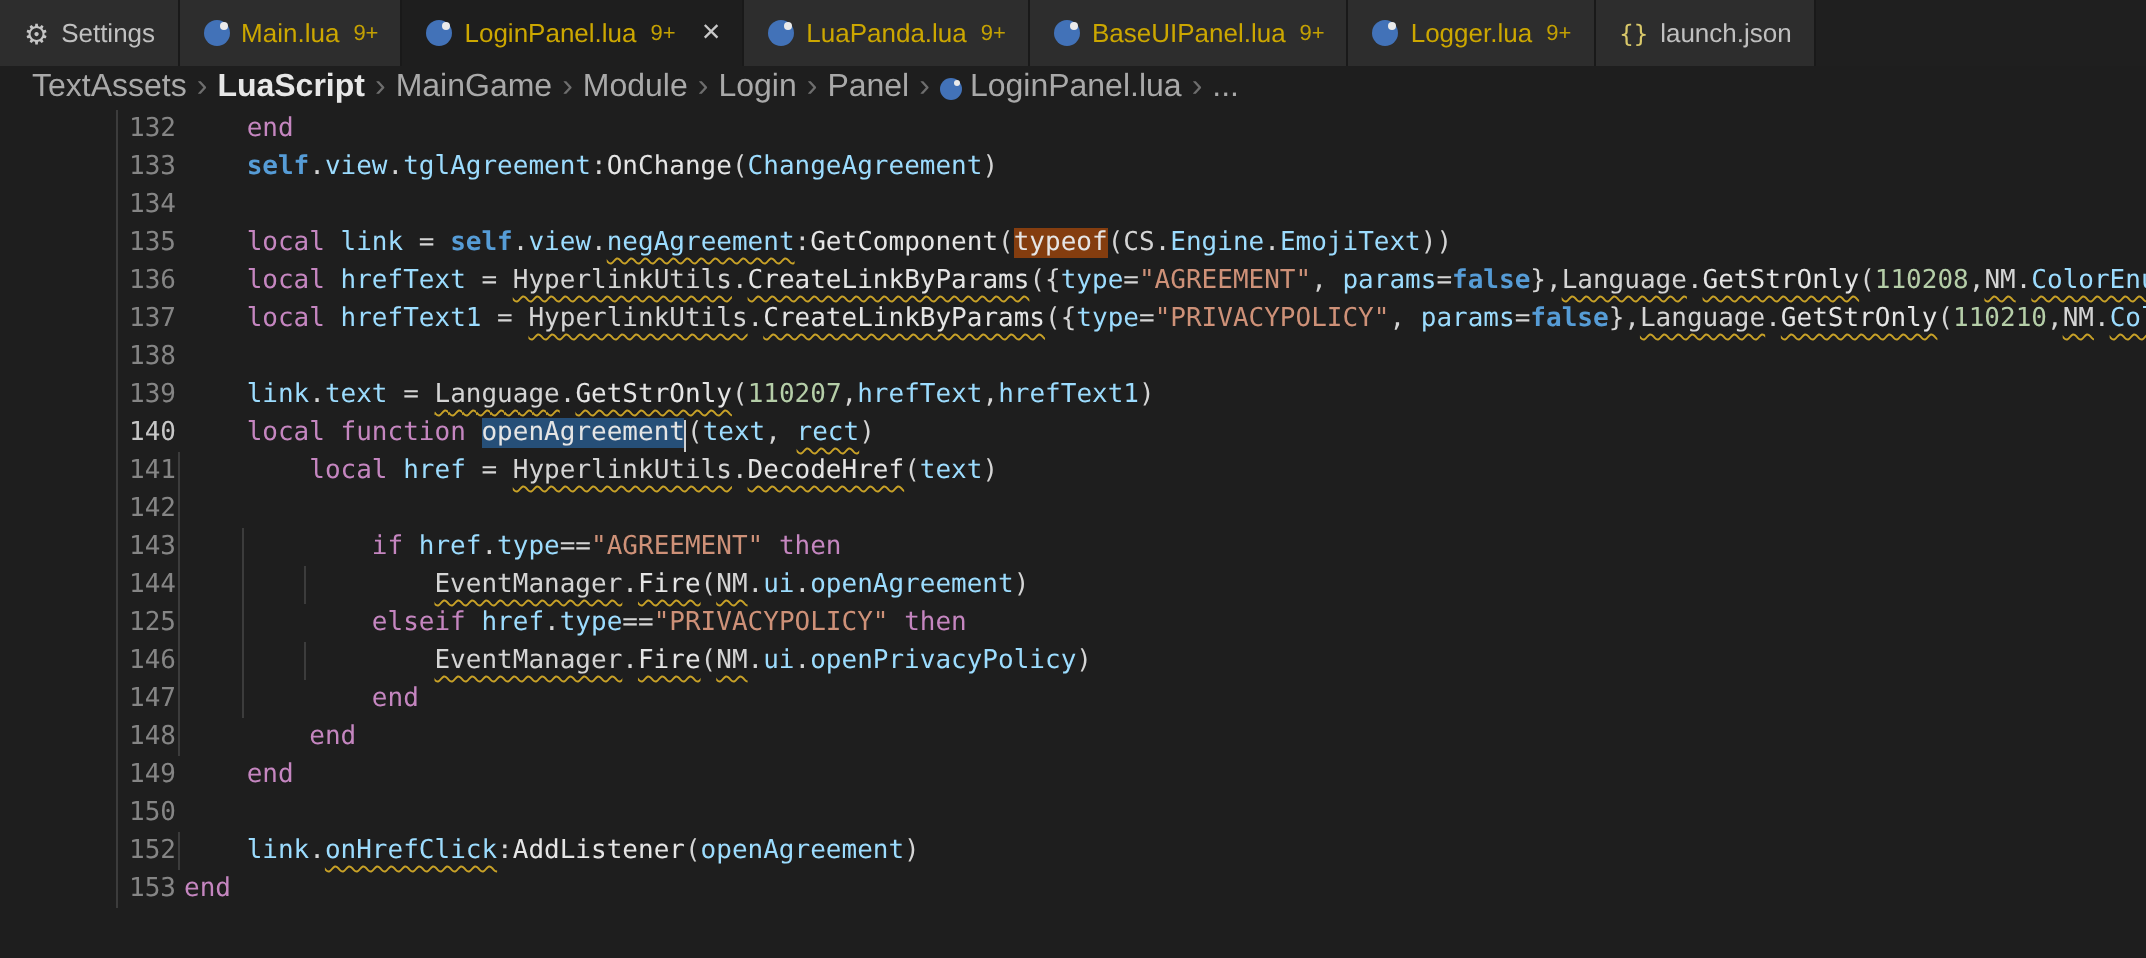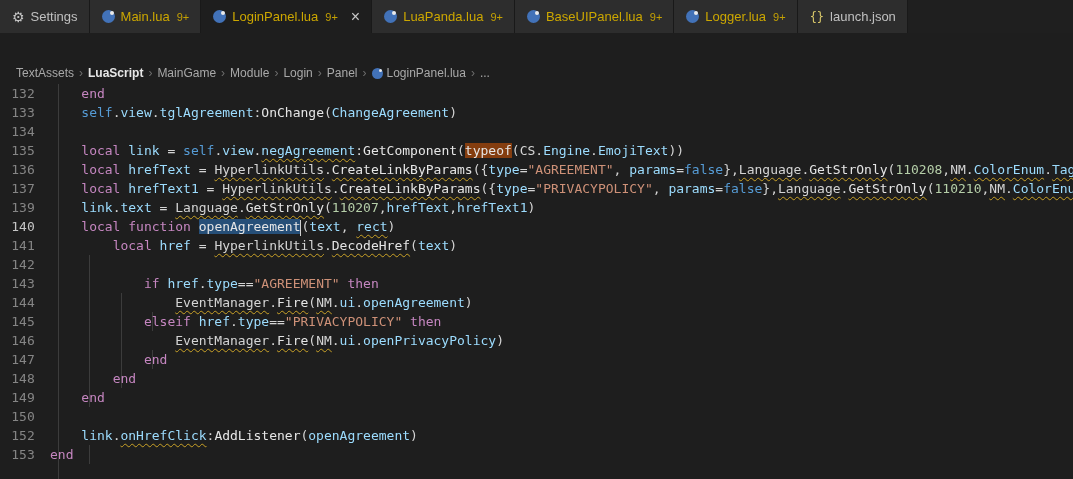--- a/index.html
+++ b/index.html
@@ -19,42 +19,42 @@
 
   .gear-icon { color:#c5c5c5; font-size:14px; line-height:1; }
   .braces-icon { color:#d9c86a; font-size:12px; font-family:"DejaVu Sans Mono",monospace; }
   .lua-icon { width:13px; height:13px; border-radius:50%; background:#4272b8;
               position:relative; display:inline-block; flex:none; }
   .lua-icon::after { content:""; position:absolute; right:1px; top:1px;
                      width:4px; height:4px; border-radius:50%; background:#eaeaea; }
 
   
   .breadcrumbs { display:flex; align-items:center; height:22px; padding-left:16px;
-                 font-size:12px; color:#a9a9a9; background:#1e1e1e; white-space:nowrap;margin-top:29px; }
+                 font-size:16px; color:#a9a9a9; background:#1e1e1e; white-space:nowrap; }
   .crumb { display:flex; align-items:center; gap:4px; cursor:pointer; }
   .crumb.bold { color:#e7e7e7; font-weight:700;text-align:center; }
   .crumb-sep { margin:0 5px; color:#6e6e6e; }
   .breadcrumbs .lua-icon { width:11px; height:11px; }
   .breadcrumbs .lua-icon::after { width:3px; height:3px; }
 
   
   .code-area { position:relative; font-family:"DejaVu Sans Mono","Liberation Mono",monospace;
                font-size:13px; line-height:19px; }
   .guide { position:absolute; width:1px; background:#3c3c3c; z-index:0; }
   .line { display:flex; height:19px; position:relative; z-index:1; }
-  .ln { flex:0 0 46px; text-align:center; color:#858585; user-select:none; }
+  .ln { flex:0 0 46px; text-align:right; color:#858585; user-select:none;margin-left:42px; }
   .line.cur .ln { color:#c6c6c6; }
   .lc { margin-left:4px; white-space:pre; }
 
   .k  { color:#c586c0; }
   .v  { color:#9cdcfe; }
   .s  { color:#ce9178; }
   .n  { color:#b5cea8; }
   .f  { color:#e5e5e5; }
-  .b  { color:#569cd6; }
+  .b  { color:#569cd6;font-weight:bold; }
   .p, .ws { color:#d4d4d4; }
   .sq { text-decoration:underline; text-decoration-style:wavy;
         text-decoration-color:#c9a227; text-decoration-thickness:1px;
         text-underline-offset:3px; }
   .hlf { background:rgba(234,92,0,.5); }
   .hls { background:#264f78; }
   .caret { display:inline-block; width:0; height:16px; border-left:1.5px solid #d0d0d0;
            vertical-align:text-bottom; transform:translateY(2px); }
 </style>
 </head>
@@ -157,20 +157,24 @@
     </div>
     <div class="line">
       <span class="ln">136</span>
       <span class="lc"><span class="ws">    </span><span class="k">local</span><span class="ws"> </span><span class="v">hrefText</span><span class="p"> = </span><span class="p sq">HyperlinkUtils</span><span class="p">.</span><span class="f sq">CreateLinkByParams</span><span class="p">({</span><span class="v">type</span><span class="p">=</span><span class="s">"AGREEMENT"</span><span class="p">, </span><span class="v">params</span><span class="p">=</span><span class="b">false</span><span class="p">},</span><span class="p sq">Language</span><span class="p">.</span><span class="f sq">GetStrOnly</span><span class="p">(</span><span class="n">110208</span><span class="p">,</span><span class="p sq">NM</span><span class="p">.</span><span class="v sq">ColorEnum</span><span class="p">.</span><span class="v sq">Tag1</span></span>
     </div>
     <div class="line">
       <span class="ln">137</span>
       <span class="lc"><span class="ws">    </span><span class="k">local</span><span class="ws"> </span><span class="v">hrefText1</span><span class="p"> = </span><span class="p sq">HyperlinkUtils</span><span class="p">.</span><span class="f sq">CreateLinkByParams</span><span class="p">({</span><span class="v">type</span><span class="p">=</span><span class="s">"PRIVACYPOLICY"</span><span class="p">, </span><span class="v">params</span><span class="p">=</span><span class="b">false</span><span class="p">},</span><span class="p sq">Language</span><span class="p">.</span><span class="f sq">GetStrOnly</span><span class="p">(</span><span class="n">110210</span><span class="p">,</span><span class="p sq">NM</span><span class="p">.</span><span class="v sq">ColorEnum</span></span>
     </div>
     <div class="line">
+      <span class="ln">138</span>
+      <span class="lc"></span>
+    </div>
+    <div class="line">
       <span class="ln">139</span>
       <span class="lc"><span class="ws">    </span><span class="v">link</span><span class="p">.</span><span class="v">text</span><span class="p"> = </span><span class="p sq">Language</span><span class="p">.</span><span class="f sq">GetStrOnly</span><span class="p">(</span><span class="n">110207</span><span class="p">,</span><span class="v">hrefText</span><span class="p">,</span><span class="v">hrefText1</span><span class="p">)</span></span>
     </div>
     <div class="line cur">
       <span class="ln">140</span>
       <span class="lc"><span class="ws">    </span><span class="k">local</span><span class="ws"> </span><span class="k">function</span><span class="ws"> </span><span class="f hls">openAgreement</span><span class="caret"></span><span class="p">(</span><span class="v">text</span><span class="p">, </span><span class="v sq">rect</span><span class="p">)</span></span>
     </div>
     <div class="line">
       <span class="ln">141</span>
       <span class="lc"><span class="ws">        </span><span class="k">local</span><span class="ws"> </span><span class="v">href</span><span class="p"> = </span><span class="p sq">HyperlinkUtils</span><span class="p">.</span><span class="f sq">DecodeHref</span><span class="p">(</span><span class="v">text</span><span class="p">)</span></span>
@@ -180,21 +184,21 @@
     </div>
     <div class="line">
       <span class="ln">143</span>
       <span class="lc"><span class="ws">            </span><span class="k">if</span><span class="ws"> </span><span class="v">href</span><span class="p">.</span><span class="v">type</span><span class="p">==</span><span class="s">"AGREEMENT"</span><span class="ws"> </span><span class="k">then</span></span>
     </div>
     <div class="line">
       <span class="ln">144</span>
       <span class="lc"><span class="ws">                </span><span class="p sq">EventManager</span><span class="p">.</span><span class="f sq">Fire</span><span class="p">(</span><span class="p sq">NM</span><span class="p">.</span><span class="v">ui</span><span class="p">.</span><span class="v">openAgreement</span><span class="p">)</span></span>
     </div>
     <div class="line">
-      <span class="ln">145</span>
+      <span class="ln">125</span>
       <span class="lc"><span class="ws">            </span><span class="k">elseif</span><span class="ws"> </span><span class="v">href</span><span class="p">.</span><span class="v">type</span><span class="p">==</span><span class="s">"PRIVACYPOLICY"</span><span class="ws"> </span><span class="k">then</span></span>
     </div>
     <div class="line">
       <span class="ln">146</span>
       <span class="lc"><span class="ws">                </span><span class="p sq">EventManager</span><span class="p">.</span><span class="f sq">Fire</span><span class="p">(</span><span class="p sq">NM</span><span class="p">.</span><span class="v">ui</span><span class="p">.</span><span class="v">openPrivacyPolicy</span><span class="p">)</span></span>
     </div>
     <div class="line">
       <span class="ln">147</span>
       <span class="lc"><span class="ws">            </span><span class="k">end</span></span>
     </div>

